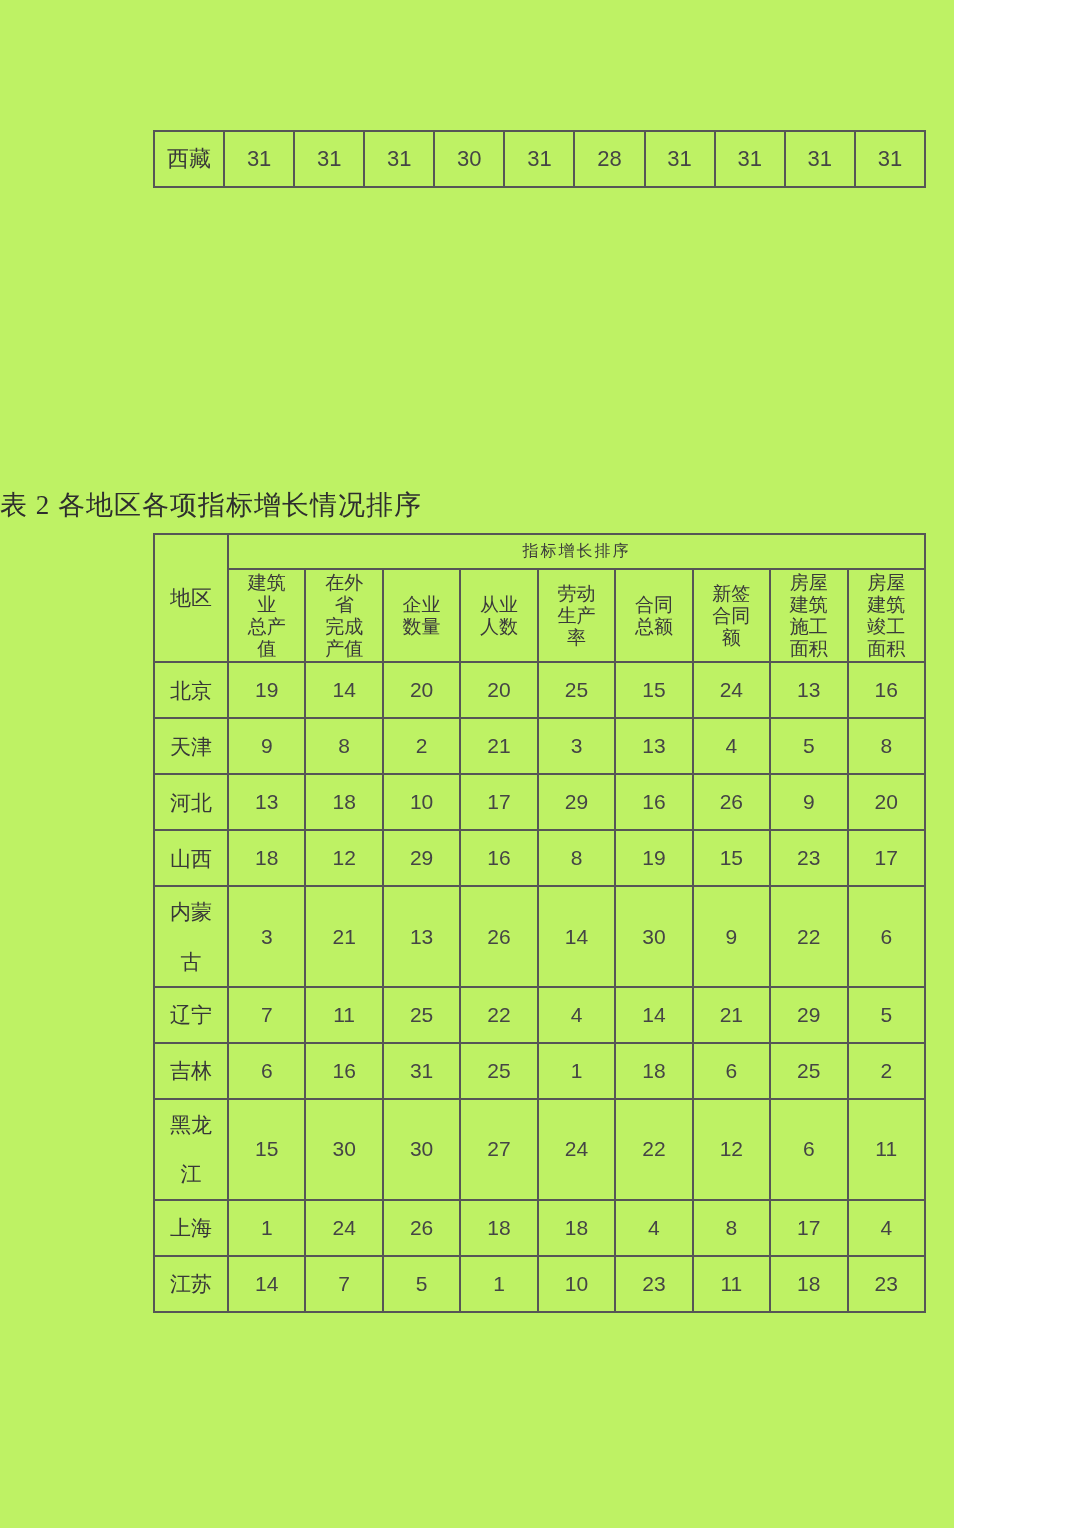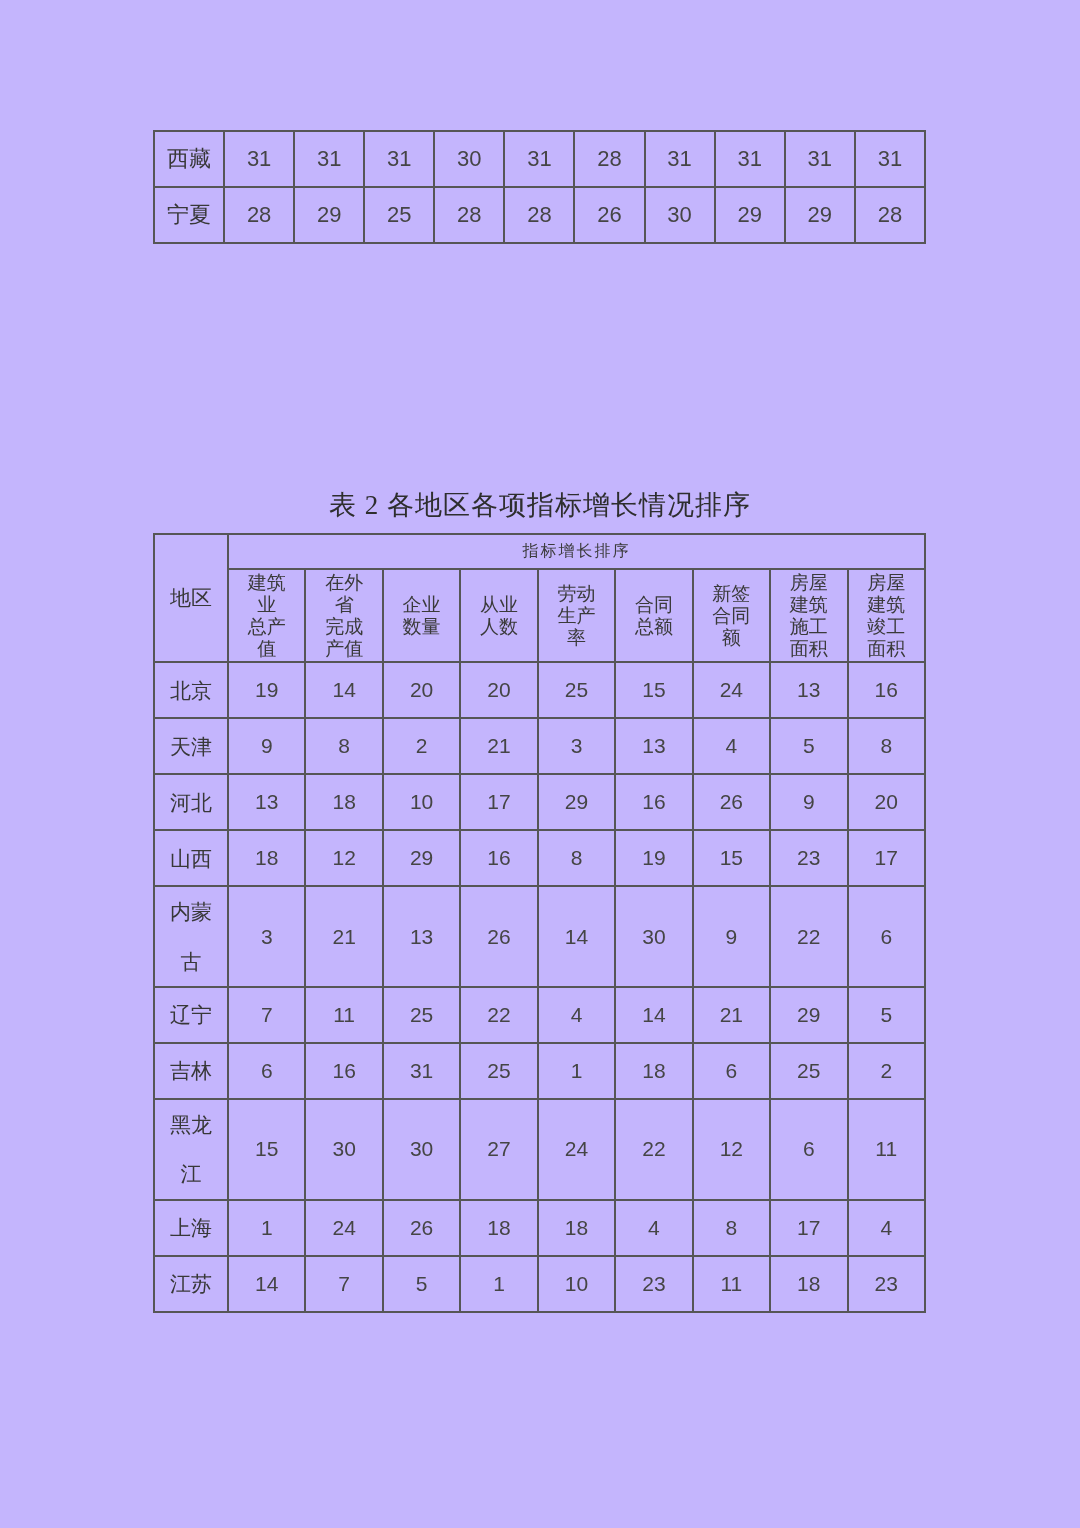--- a/index.html
+++ b/index.html
@@ -3,23 +3,23 @@
 <meta charset="utf-8">
 <style>
   html, body {
     margin: 0;
     padding: 0;
     background: #ffffff;
     font-family: "Liberation Sans", "DejaVu Sans", sans-serif;
   }
   .page {
     position: relative;
-    width: 1080px;
+    width: 954px;
     height: 1528px;
-    background: #c4b5fd;
+    background: #bef264;
     overflow: hidden;
   }
 
   
   table {
     border-collapse: collapse;
     table-layout: fixed;
     position: absolute;
     left: 153px;
     width: 773px;
@@ -47,21 +47,21 @@
   }
 
   
   .caption {
     position: absolute;
     top: 478px;
     left: 0;
     width: 1080px;
     height: 55px;
     line-height: 55px;
-    text-align: center;
+    text-align: left;
     font-family: "Liberation Serif", "DejaVu Serif", serif;
     font-size: 27px;
     color: #2e2e2e;
     letter-spacing: 1px;
   }
 
   
   .t2 { top: 533px; }
   .t2 th.group-h {
     height: 33px;
@@ -107,33 +107,20 @@
           <td>31</td>
           <td>31</td>
           <td>31</td>
           <td>30</td>
           <td>31</td>
           <td>28</td>
           <td>31</td>
           <td>31</td>
           <td>31</td>
           <td>31</td>
-        </tr>
-        <tr>
-          <td class="region">宁夏</td>
-          <td>28</td>
-          <td>29</td>
-          <td>25</td>
-          <td>28</td>
-          <td>28</td>
-          <td>26</td>
-          <td>30</td>
-          <td>29</td>
-          <td>29</td>
-          <td>28</td>
         </tr>
       </tbody>
   </table>
 
   <div class="caption">表 2 各地区各项指标增长情况排序</div>
 
   <table class="t2">
     <thead>
       <tr>
         <th rowspan="2" class="corner-h">地区</th>

